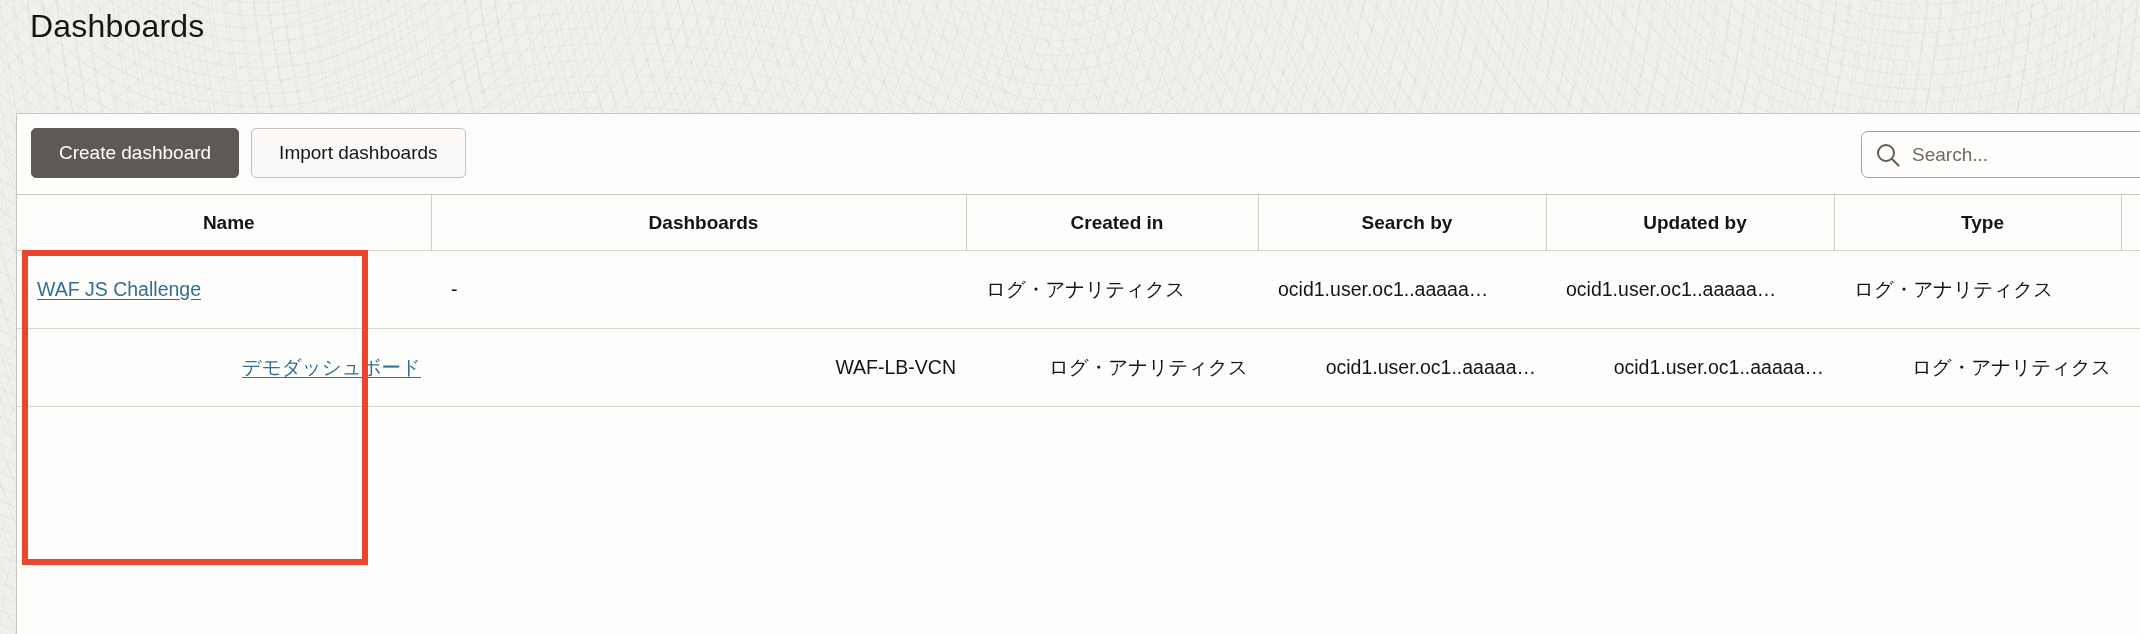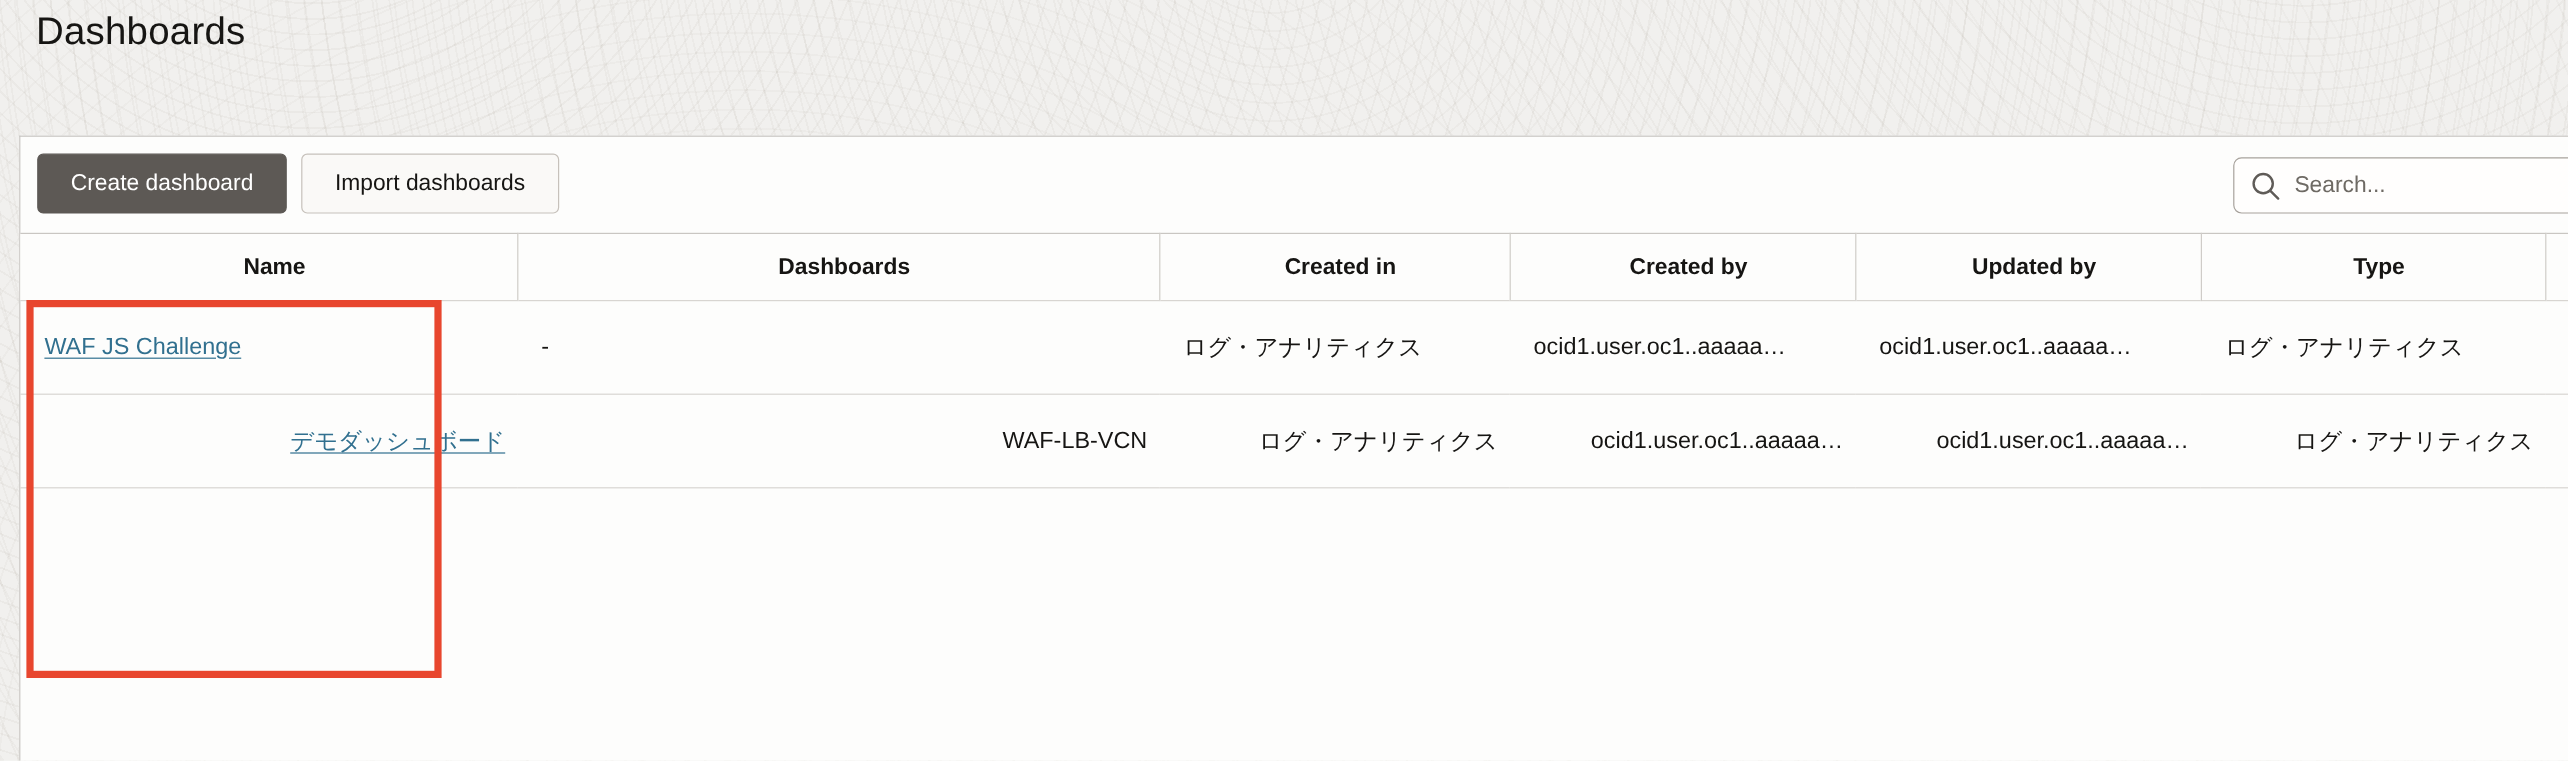--- a/index.html
+++ b/index.html
@@ -108,21 +108,21 @@
       <col style="width:288px">
         <col style="width:288px">
         <col style="width:287px">
         <col>
     </colgroup>
     <thead>
       <tr>
         <th>Name</th>
         <th>Dashboards</th>
         <th>Created in</th>
-        <th>Created by</th>
+        <th>Search by</th>
         <th>Updated by</th>
         <th>Type</th>
         <th class="filler"></th>
       </tr>
     </thead>
     <tbody>
       <tr>
         <td><a href="#">WAF JS Challenge</a></td>
         <td>-</td>
         <td>ログ・アナリティクス</td>

